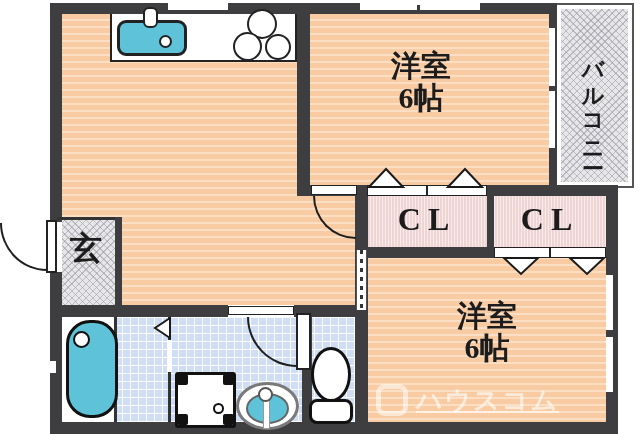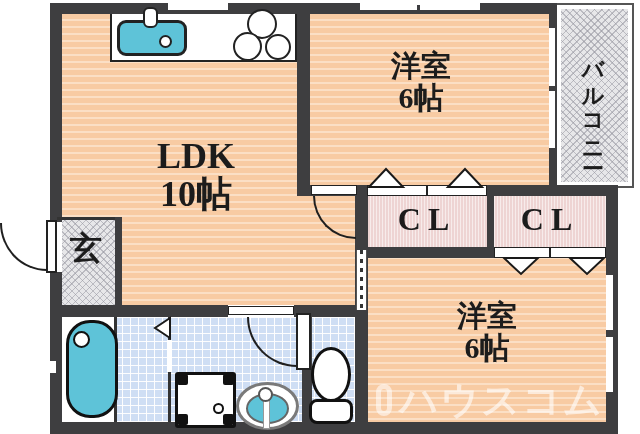--- a/index.html
+++ b/index.html
@@ -36,21 +36,21 @@
   .fold{background:#fff;border-left:1.5px solid #555;border-right:1.5px solid #555;
         background-image:repeating-linear-gradient(180deg,#333 0 4px,transparent 4px 9px);
         background-size:3px 100%;background-position:center top;background-repeat:no-repeat;z-index:6;}
   .fixture{z-index:6;}
   .circle{border-radius:50%;}
   .label{z-index:7;text-align:center;line-height:1.05;font-weight:600;color:var(--text);white-space:nowrap;font-family:Liberation Serif, serif;}
   .vtext{writing-mode:vertical-rl;text-orientation:mixed;letter-spacing:3px;}
   #svg-overlay{left:0;top:0;z-index:8;pointer-events:none;}
   #watermark{z-index:3;display:flex;align-items:center;gap:8px;overflow:hidden;}
   #watermark .wm-icon{position:static;width:32px;height:32px;border:5px solid rgba(255,255,255,.55);border-radius:9px;}
-  #watermark .wm-text{position:static;font-size:38px;font-weight:700;color:rgba(255,255,255,.6);letter-spacing:2px;white-space:nowrap;}
+  #watermark .wm-text{position:static;font-size:26px;font-weight:700;color:rgba(255,255,255,.6);letter-spacing:2px;white-space:nowrap;text-decoration:underline;}
 </style>
 </head>
 <body>
 
 <div id="plan">
 
   <div class="peach" style="left:62px;top:14px;width:544px;height:408px;"></div>
   <div class="hatch" style="left:57px;top:220px;width:58px;height:85px;"></div>
   <div class="whitefloor" style="left:62px;top:317px;width:52px;height:105px;"></div>
   <div class="tiles" style="left:114px;top:317px;width:241px;height:105px;"></div>
@@ -132,24 +132,20 @@
   <div class="fixture circle" style="left:213px;top:403px;width:11px;height:11px;background:#fff;border:2px solid #111;"></div>
 
   <div class="fixture circle" style="left:236px;top:382px;width:63px;height:48px;background:#fff;border:3px solid #7a7a7a;"></div>
   <div class="fixture circle" style="left:246px;top:393px;width:43px;height:31px;background:var(--fixture-teal);border:2px solid #666;"></div>
   <div class="fixture" style="left:264px;top:396px;width:5px;height:32px;background:#fff;outline:1px solid #999;"></div>
   <div class="fixture circle" style="left:258px;top:387px;width:15px;height:15px;background:#fff;border:2px solid #555;"></div>
 
   <div class="fixture circle" style="left:311px;top:347px;width:40px;height:55px;background:#fff;border:3px solid #111;"></div>
   <div class="fixture" style="left:309px;top:399px;width:44px;height:25px;background:#fff;border:3px solid #111;border-radius:8px;"></div>
 
-  <div class="label" style="left:100px;top:138px;width:192px;font-size:36px;">
-    <div style="position:static;">LDK</div>
-    <div style="position:static;">10帖</div>
-  </div>
   <div class="label" style="left:348px;top:50px;width:146px;font-size:30px;">
     <div style="position:static;">洋室</div>
     <div style="position:static;">6帖</div>
   </div>
   <div class="label" style="left:412px;top:300px;width:150px;font-size:30px;">
     <div style="position:static;">洋室</div>
     <div style="position:static;">6帖</div>
   </div>
   <div class="label" style="left:367px;top:203px;width:120px;font-size:32px;letter-spacing:7px;">CL</div>
   <div class="label" style="left:494px;top:203px;width:112px;font-size:32px;letter-spacing:7px;">CL</div>

